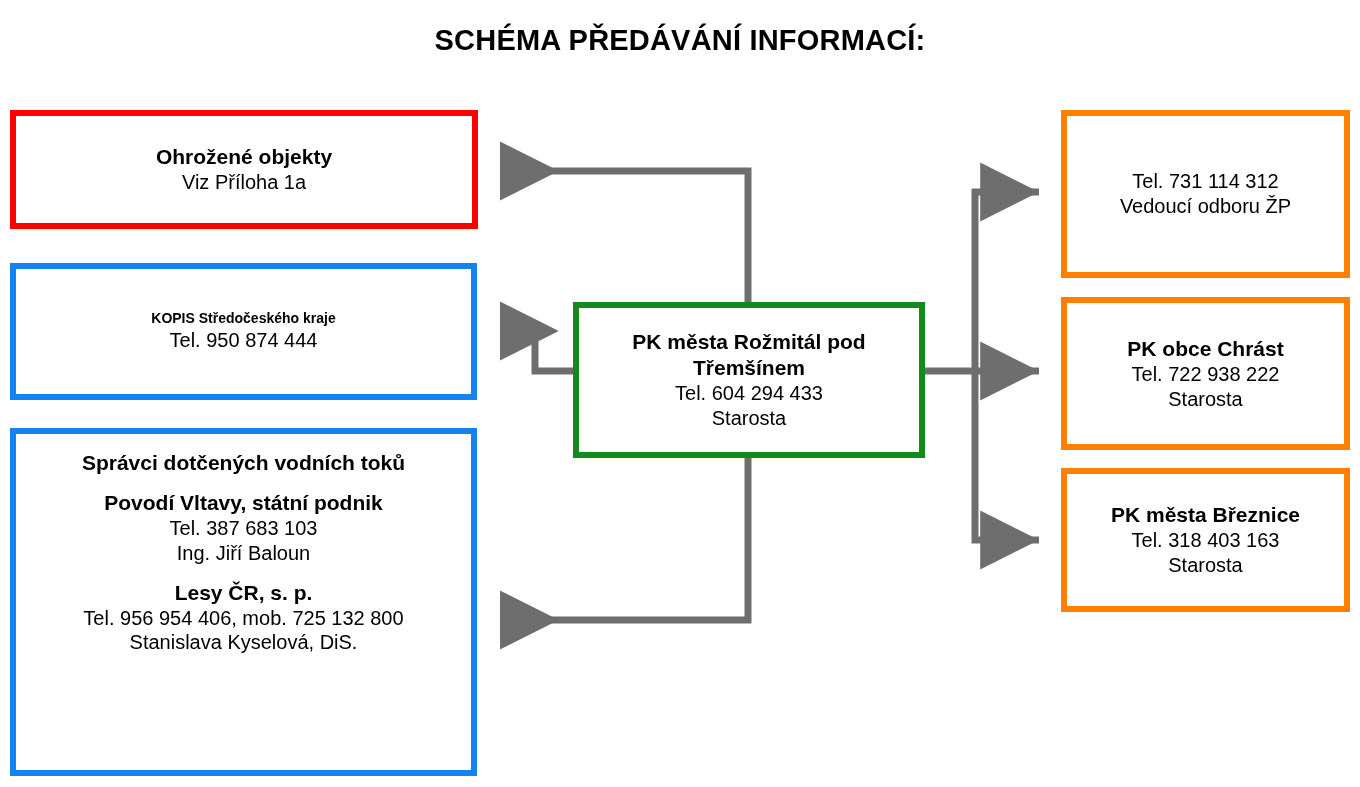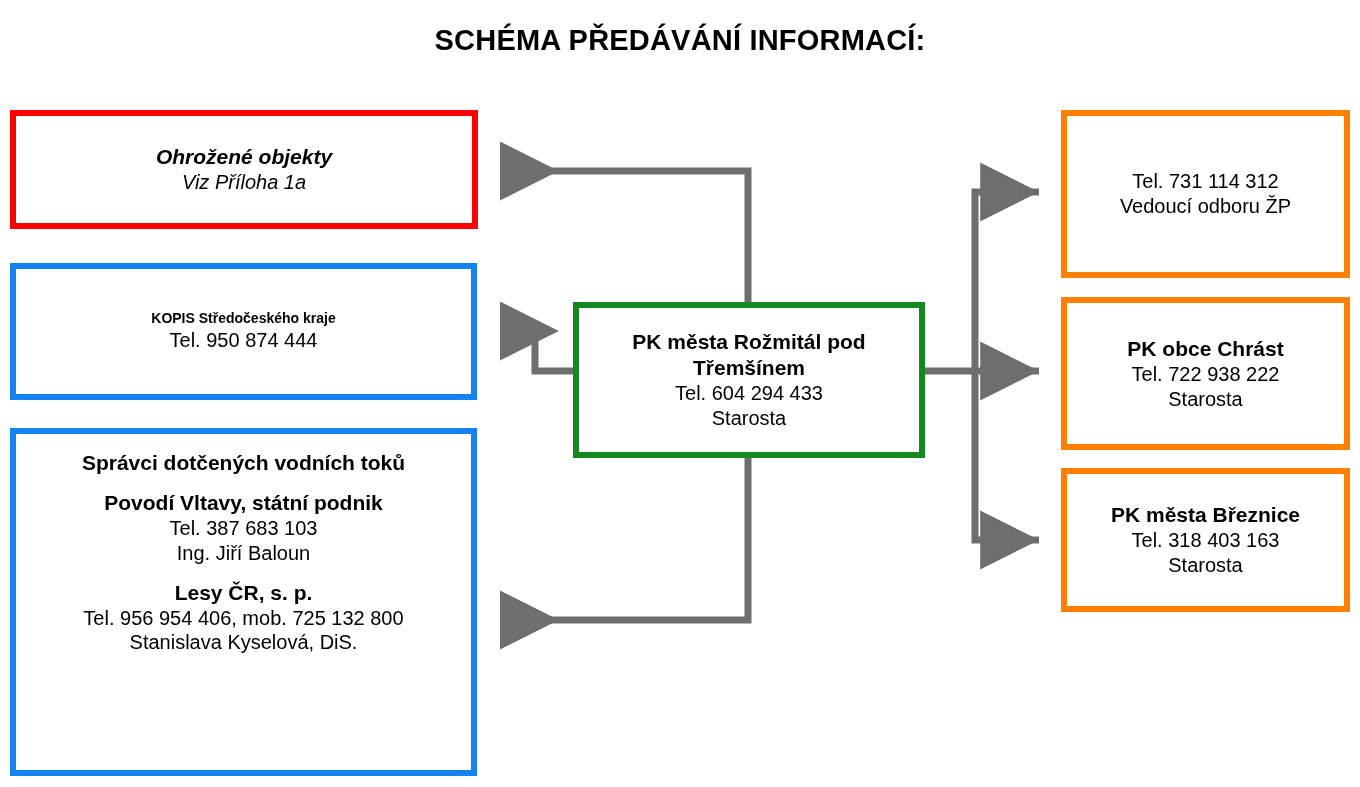--- a/index.html
+++ b/index.html
@@ -58,21 +58,20 @@
     white-space: pre;
   }
   .node .line.b { font-weight: bold; }
   .node .line.sp { height: 14px; }
 
   
   #node-ohrozene-objekty {
     left: 10px; top: 110px; width: 468px; height: 119px;
     border: 6px solid #FF0000;
     font-size: 20px;
-    font-style: italic;
   }
   #node-ohrozene-objekty .line.b { font-size: 21px; }
 
   
   #node-kopis {
     left: 10px; top: 263px; width: 467px; height: 137px;
     border: 6px solid #1482F0;
     font-size: 20px;
   }
   #node-kopis .line.b { font-size: 14px; }

